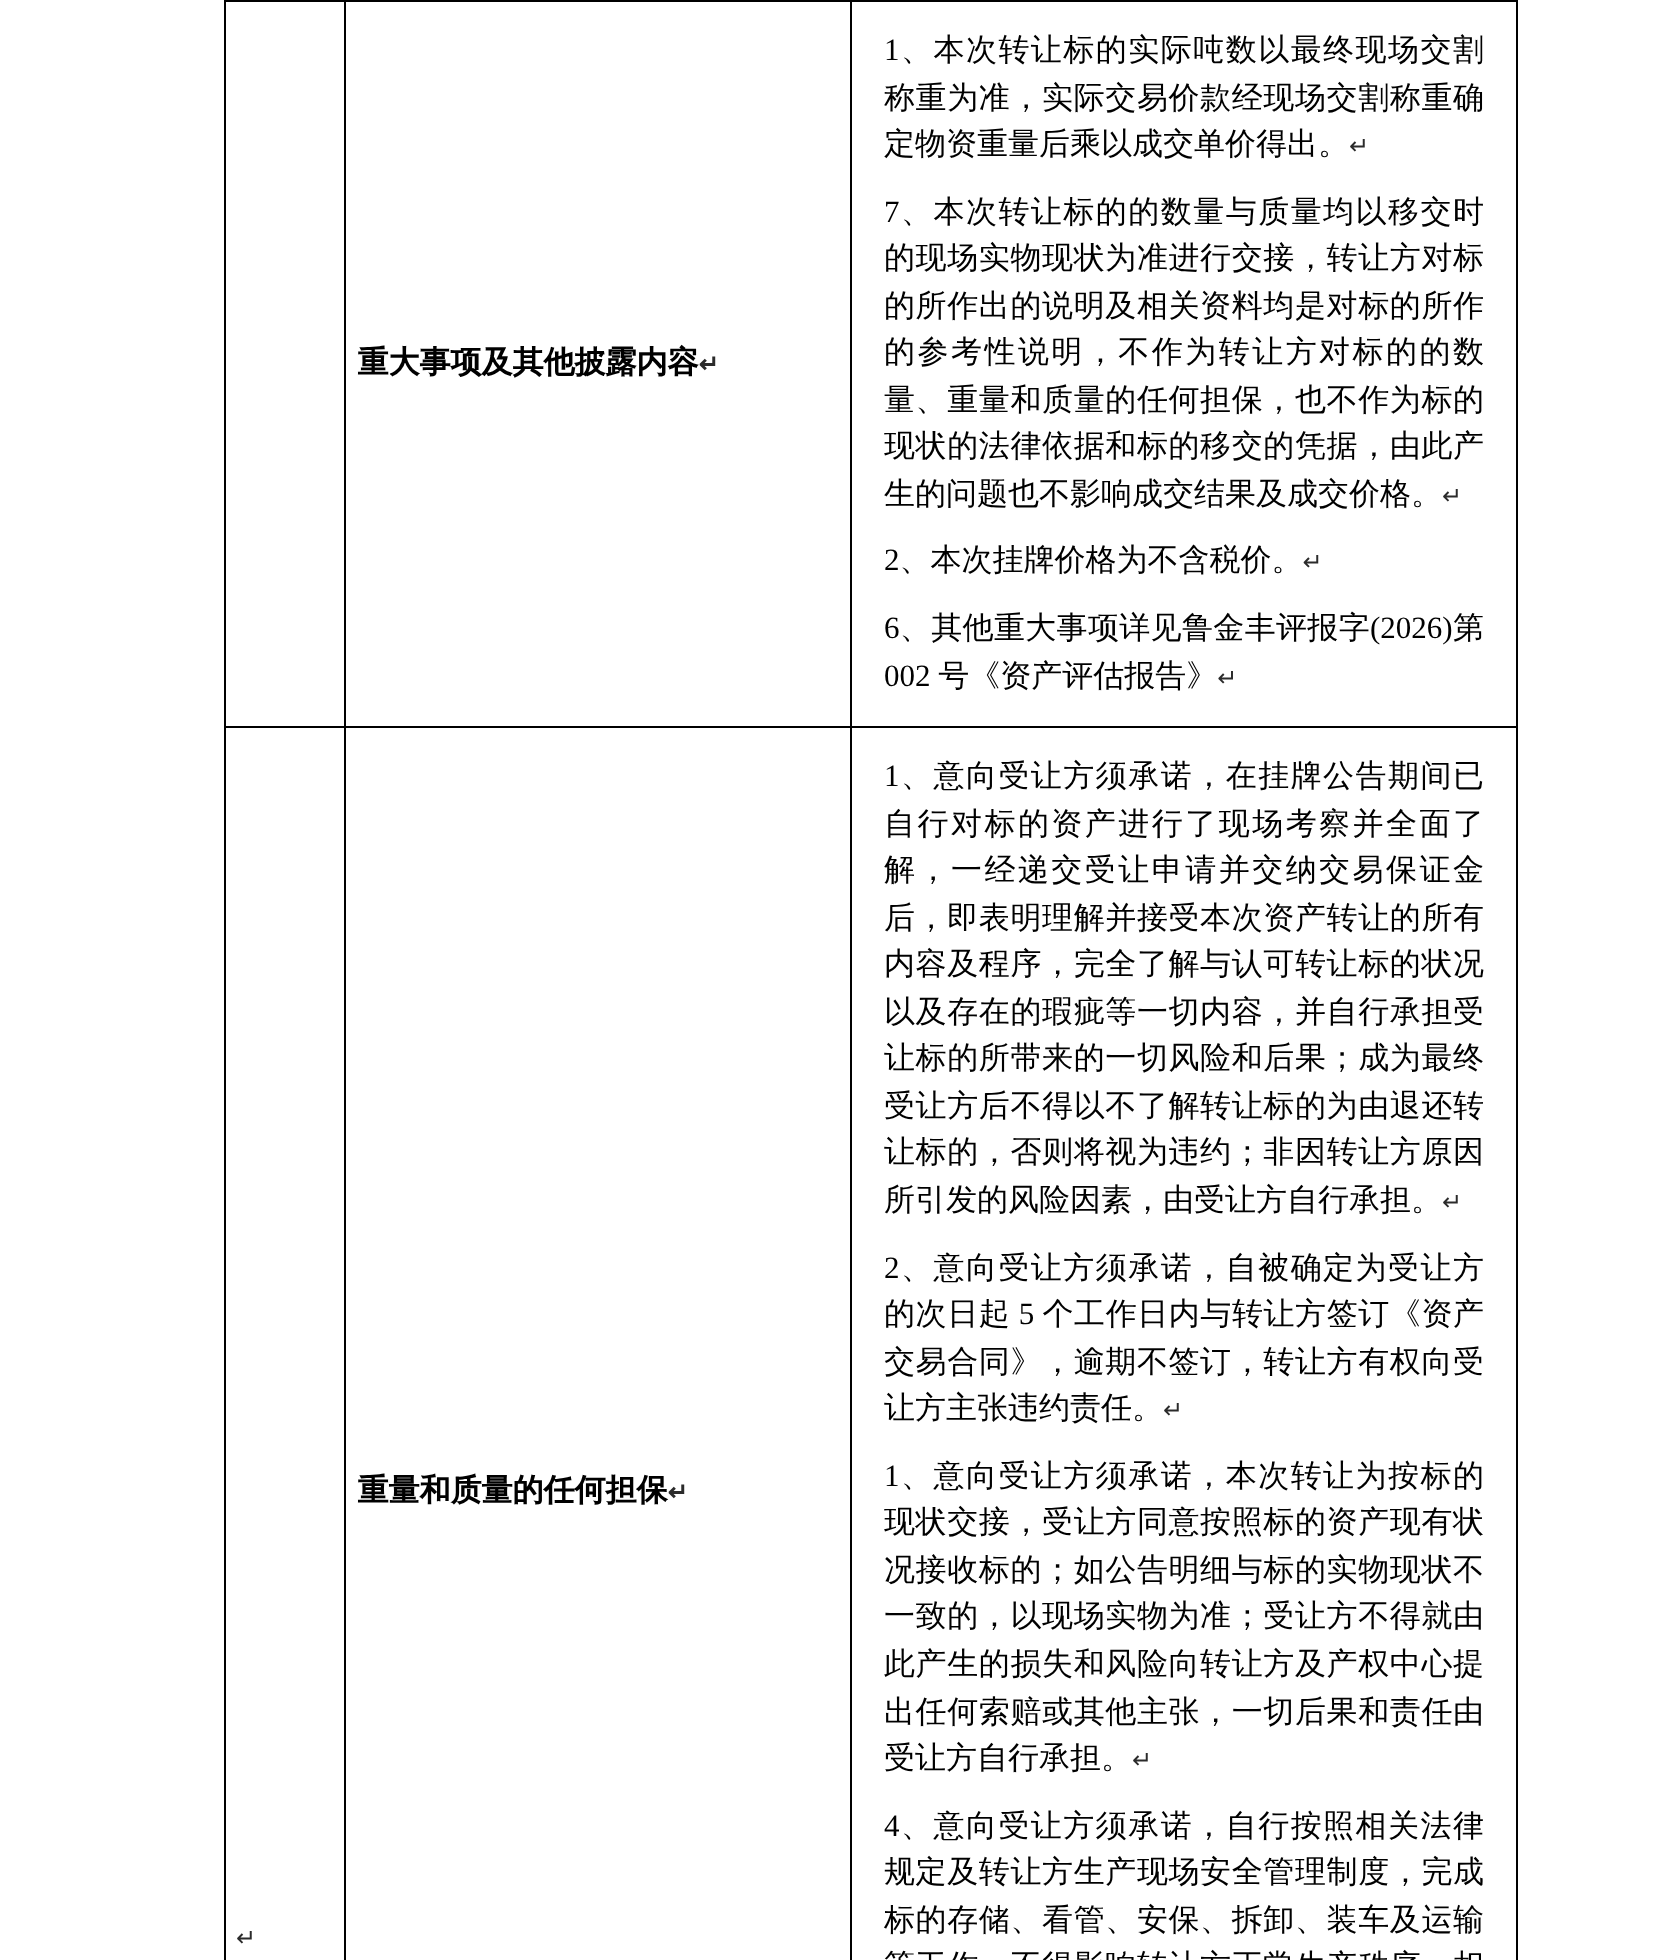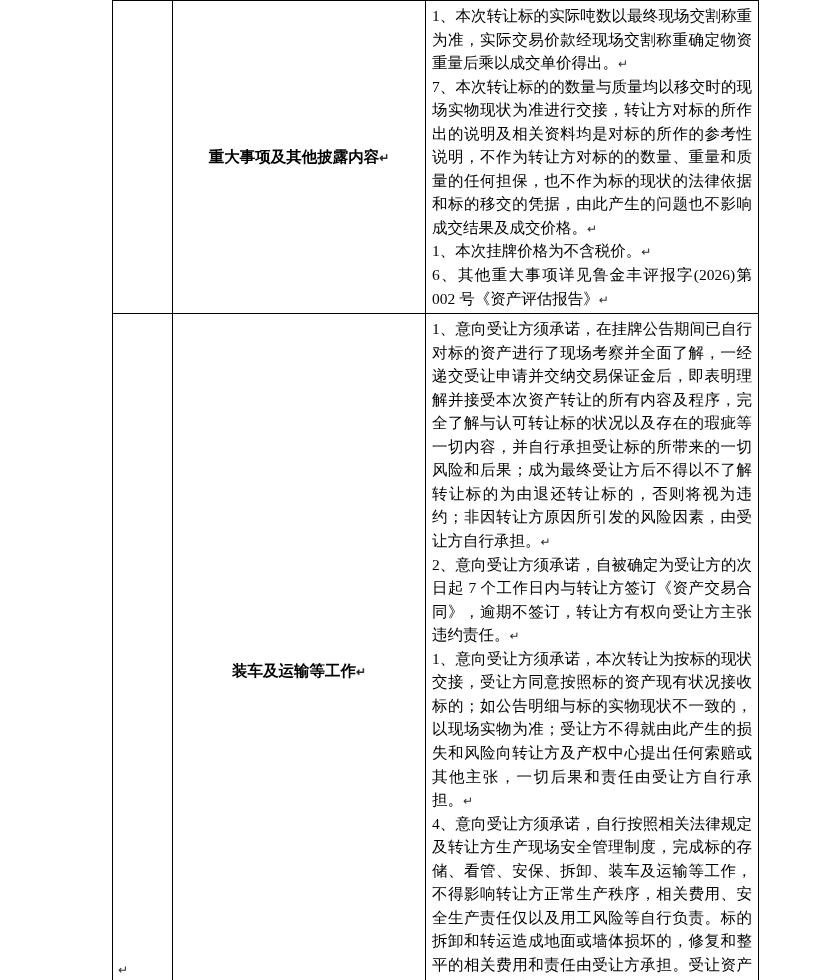--- a/index.html
+++ b/index.html
@@ -30,30 +30,29 @@
   }
   .doc-table td {
     border: 1px solid #000000;
     vertical-align: middle;
     padding: 3px 6px;
     font-size: 15.5px;
     line-height: 1.52;
   }
   .label-cell {
     font-weight: bold;
-    text-align: center;
     vertical-align: middle;
   }
   .content-cell {
     text-align: justify;
     vertical-align: top;
     padding: 4px 8px 6px 8px;
   }
   .content-cell p {
-    margin: 0;
+    margin: 10px;
     text-indent: 0;
   }
   .pilcrow {
     color: #2b2b2b;
     font-family: "Liberation Sans", sans-serif;
     font-size: 12px;
     vertical-align: baseline;
   }
   .narrow-col {
     width: 60px;
@@ -80,33 +79,33 @@
     <tbody>
 
       <tr>
         <td class="narrow-col"></td>
         <td class="label-cell" colspan="2">
           <span>重大事项及其他披露内容</span><span class="pilcrow">↵</span>
         </td>
         <td class="content-cell">
           <p><span>1、本次转让标的实际吨数以最终现场交割称重为准，实际交易价款经现场交割称重确定物资重量后乘以成交单价得出。</span><span class="pilcrow">↵</span></p>
           <p><span>7、本次转让标的的数量与质量均以移交时的现场实物现状为准进行交接，转让方对标的所作出的说明及相关资料均是对标的所作的参考性说明，不作为转让方对标的的数量、重量和质量的任何担保，也不作为标的现状的法律依据和标的移交的凭据，由此产生的问题也不影响成交结果及成交价格。</span><span class="pilcrow">↵</span></p>
-          <p><span>1、本次挂牌价格为不含税价。</span><span class="pilcrow">↵</span></p>
+          <p><span>2、本次挂牌价格为不含税价。</span><span class="pilcrow">↵</span></p>
           <p><span>6、其他重大事项详见鲁金丰评报字(2026)第 002 号《资产评估报告》</span><span class="pilcrow">↵</span></p>
         </td>
       </tr>
 
       <tr>
         <td class="narrow-col"></td>
         <td class="label-cell" colspan="2">
-          <span>装车及运输等工作</span><span class="pilcrow">↵</span>
+          <span>重量和质量的任何担保</span><span class="pilcrow">↵</span>
         </td>
         <td class="content-cell">
           <p><span>1、意向受让方须承诺，在挂牌公告期间已自行对标的资产进行了现场考察并全面了解，一经递交受让申请并交纳交易保证金后，即表明理解并接受本次资产转让的所有内容及程序，完全了解与认可转让标的状况以及存在的瑕疵等一切内容，并自行承担受让标的所带来的一切风险和后果；成为最终受让方后不得以不了解转让标的为由退还转让标的，否则将视为违约；非因转让方原因所引发的风险因素，由受让方自行承担。</span><span class="pilcrow">↵</span></p>
-          <p><span>2、意向受让方须承诺，自被确定为受让方的次日起 7 个工作日内与转让方签订《资产交易合同》，逾期不签订，转让方有权向受让方主张违约责任。</span><span class="pilcrow">↵</span></p>
+          <p><span>2、意向受让方须承诺，自被确定为受让方的次日起 5 个工作日内与转让方签订《资产交易合同》，逾期不签订，转让方有权向受让方主张违约责任。</span><span class="pilcrow">↵</span></p>
           <p><span>1、意向受让方须承诺，本次转让为按标的现状交接，受让方同意按照标的资产现有状况接收标的；如公告明细与标的实物现状不一致的，以现场实物为准；受让方不得就由此产生的损失和风险向转让方及产权中心提出任何索赔或其他主张，一切后果和责任由受让方自行承担。</span><span class="pilcrow">↵</span></p>
           <p><span>4、意向受让方须承诺，自行按照相关法律规定及转让方生产现场安全管理制度，完成标的存储、看管、安保、拆卸、装车及运输等工作，不得影响转让方正常生产秩序，相关费用、安全生产责任仅以及用工风险等自行负责。标的拆卸和转运造成地面或墙体损坏的，修复和整平的相关费用和责任由受让方承担。受让资产后须按照国家及地方有关法律法规的规定处置。</span></p>
         </td>
       </tr>
 
     </tbody>
   </table>
 
   <div class="bottom-para">
     <span class="pilcrow">↵</span>

